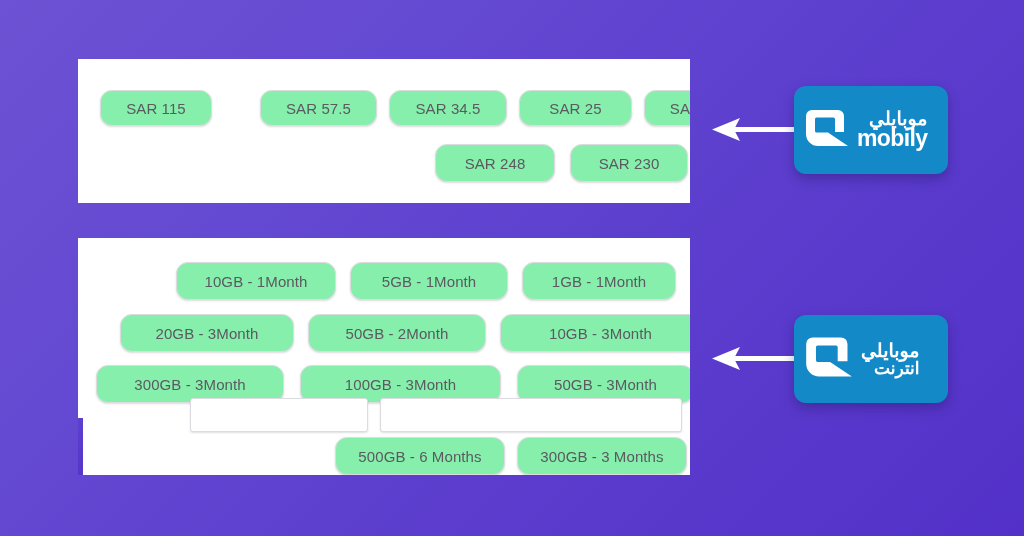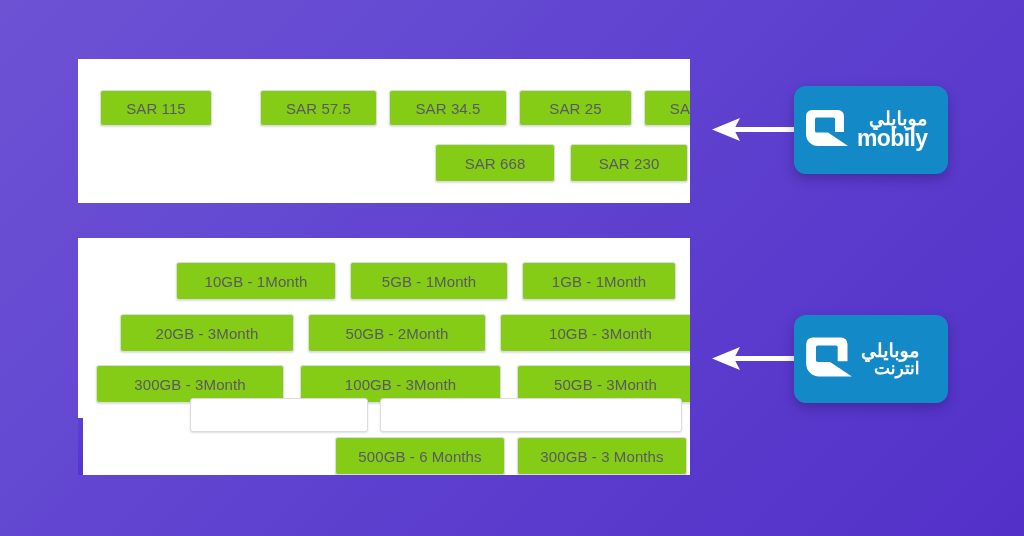--- a/index.html
+++ b/index.html
@@ -37,23 +37,23 @@
 
   .rows{ position:absolute; left:0; top:0; width:100%; height:100%; }
 
   .chip-row{
     position:absolute;
     display:flex;
     gap:12px;
   }
 
   .chip{
-    background:#84cc16;
+    background:#86efac;
     border:1.5px solid #dcdce0;
-    border-radius:3px;
+    border-radius:12px;
     box-shadow:0 1px 2px rgba(140,140,150,.30);
     color:#5a5a60;
     font-size:15px;
     letter-spacing:.1px;
     display:flex;
     align-items:center;
     justify-content:center;
     height:36px;
     white-space:nowrap;
     padding:0 14px;
@@ -124,21 +124,21 @@
 
       <div class="chip-row" style="left:22px; top:31px;">
         <div class="chip" style="width:112px;">SAR 115</div>
         <div class="chip" style="width:117px;margin-left:36px;">SAR 57.5</div>
         <div class="chip" style="width:118px;">SAR 34.5</div>
         <div class="chip" style="width:113px;text-align:right;">SAR 25</div>
         <div class="chip" style="width:104px;">SAR 30</div>
       </div>
 
       <div class="chip-row" style="left:357px; top:85px; gap:15px;">
-        <div class="chip tall" style="width:120px;">SAR 668</div>
+        <div class="chip tall" style="width:120px;">SAR 248</div>
         <div class="chip tall" style="width:118px;">SAR 230</div>
       </div>
 
     </div>
   </div>
 
   <div class="card" id="card-data">
     <div class="rows">
 
       <div class="chip-row" style="left:98px; top:24px; gap:14px;">

